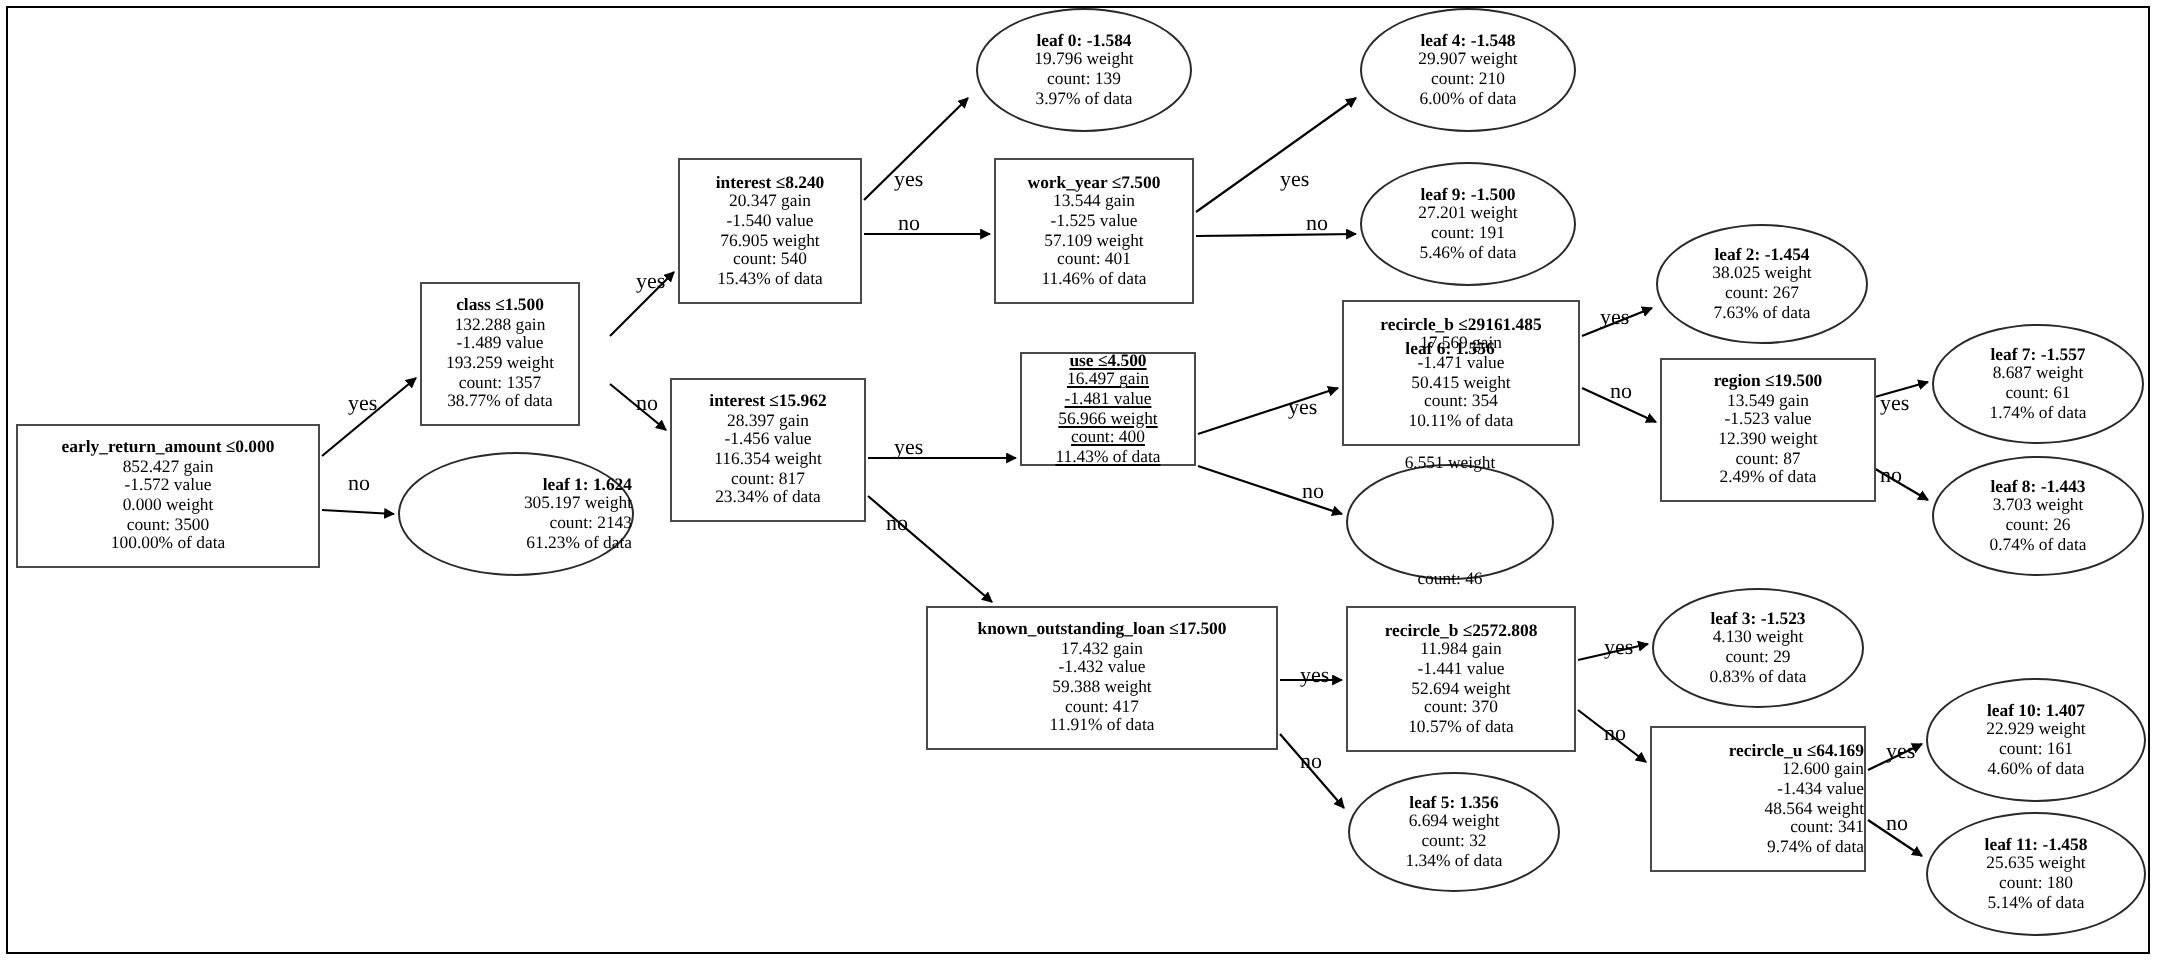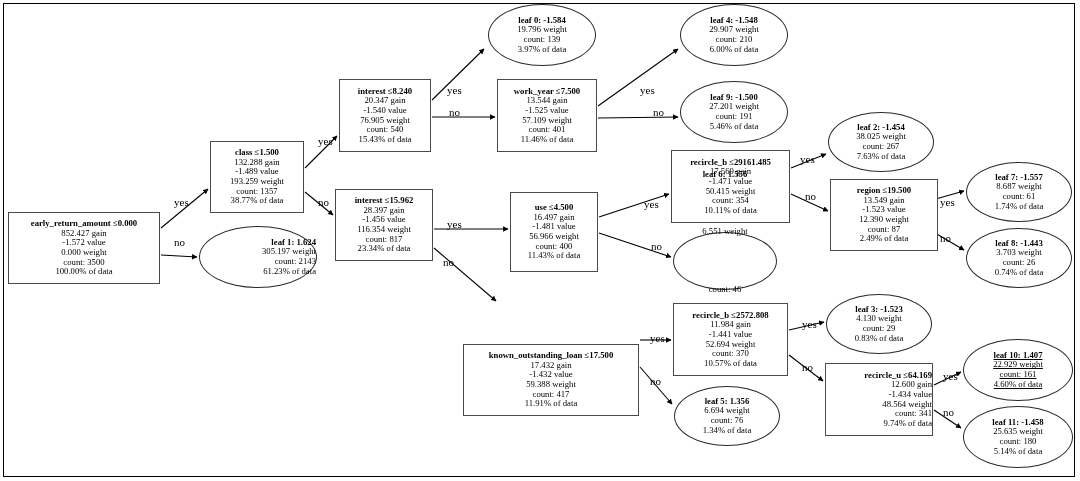--- a/index.html
+++ b/index.html
@@ -106,21 +106,21 @@
   </svg>
   <div id="nodes-layer">
       <div class="node split" style="left: 8px; top: 212px; width: 152px; height: 72px;">
         <div class="hdr">early_return_amount ≤0.000</div>
         <div class="row">852.427 gain</div>
         <div class="row">-1.572 value</div>
         <div class="row">0.000 weight</div>
         <div class="row">count: 3500</div>
         <div class="row">100.00% of data</div>
       </div>
-      <div class="node split" style="left: 210px; top: 141px; width: 94px; height: 72px;">
+      <div class="node split" style="left: 210px; top: 141px; width: 80px; height: 72px;">
         <div class="hdr">class ≤1.500</div>
         <div class="row">132.288 gain</div>
         <div class="row">-1.489 value</div>
         <div class="row">193.259 weight</div>
         <div class="row">count: 1357</div>
         <div class="row">38.77% of data</div>
       </div>
       <div class="node leaf" style="left: 199px; top: 226px; width: 118px; height: 62px; align-items: flex-end;">
         <div class="hdr">leaf 1:  1.624</div>
         <div class="row">305.197 weight</div>
@@ -162,29 +162,29 @@
         <div class="row">29.907 weight</div>
         <div class="row">count: 210</div>
         <div class="row">6.00% of data</div>
       </div>
       <div class="node leaf" style="left: 680px; top: 81px; width: 108px; height: 62px;">
         <div class="hdr">leaf 9: -1.500</div>
         <div class="row">27.201 weight</div>
         <div class="row">count: 191</div>
         <div class="row">5.46% of data</div>
       </div>
-      <div class="node split" style="left: 510px; top: 192px; width: 88px; height: 80px;">
+      <div class="node split" style="left: 510px; top: 176px; width: 88px; height: 57px; text-decoration: underline;">
         <div class="hdr">use ≤4.500</div>
         <div class="row">16.497 gain</div>
         <div class="row">-1.481 value</div>
         <div class="row">56.966 weight</div>
         <div class="row">count: 400</div>
         <div class="row">11.43% of data</div>
       </div>
-      <div class="node split" style="left: 463px; top: 303px; width: 176px; height: 72px; margin-top: 41px;">
+      <div class="node split" style="left: 463px; top: 303px; width: 176px; height: 72px;">
         <div class="hdr">known_outstanding_loan ≤17.500</div>
         <div class="row">17.432 gain</div>
         <div class="row">-1.432 value</div>
         <div class="row">59.388 weight</div>
         <div class="row">count: 417</div>
         <div class="row">11.91% of data</div>
       </div>
       <div class="node split" style="left: 671px; top: 150px; width: 119px; height: 73px;">
         <div class="hdr">recircle_b ≤29161.485</div>
         <div class="row">17.569 gain</div>
@@ -203,21 +203,21 @@
         <div class="hdr">recircle_b ≤2572.808</div>
         <div class="row">11.984 gain</div>
         <div class="row">-1.441 value</div>
         <div class="row">52.694 weight</div>
         <div class="row">count: 370</div>
         <div class="row">10.57% of data</div>
       </div>
       <div class="node leaf" style="left: 674px; top: 386px; width: 106px; height: 60px;">
         <div class="hdr">leaf 5:  1.356</div>
         <div class="row">6.694 weight</div>
-        <div class="row">count: 76</div>
+        <div class="row">count: 32</div>
         <div class="row">1.34% of data</div>
       </div>
       <div class="node leaf" style="left: 828px; top: 112px; width: 106px; height: 60px;">
         <div class="hdr">leaf 2: -1.454</div>
         <div class="row">38.025 weight</div>
         <div class="row">count: 267</div>
         <div class="row">7.63% of data</div>
       </div>
       <div class="node split" style="left: 830px; top: 179px; width: 108px; height: 72px;">
         <div class="hdr">region ≤19.500</div>
@@ -246,21 +246,21 @@
         <div class="row">0.83% of data</div>
       </div>
       <div class="node split" style="left: 825px; top: 363px; width: 108px; height: 73px; align-items: flex-end;">
         <div class="hdr">recircle_u ≤64.169</div>
         <div class="row">12.600 gain</div>
         <div class="row">-1.434 value</div>
         <div class="row">48.564 weight</div>
         <div class="row">count: 341</div>
         <div class="row">9.74% of data</div>
       </div>
-      <div class="node leaf" style="left: 963px; top: 339px; width: 110px; height: 62px; text-decoration: underline;">
+      <div class="node leaf" style="left: 963px; top: 339px; width: 110px; height: 62px;">
         <div class="hdr">leaf 10:  1.407</div>
         <div class="row">22.929 weight</div>
         <div class="row">count: 161</div>
         <div class="row">4.60% of data</div>
       </div>
       <div class="node leaf" style="left: 963px; top: 406px; width: 110px; height: 62px;">
         <div class="hdr">leaf 11: -1.458</div>
         <div class="row">25.635 weight</div>
         <div class="row">count: 180</div>
         <div class="row">5.14% of data</div>

